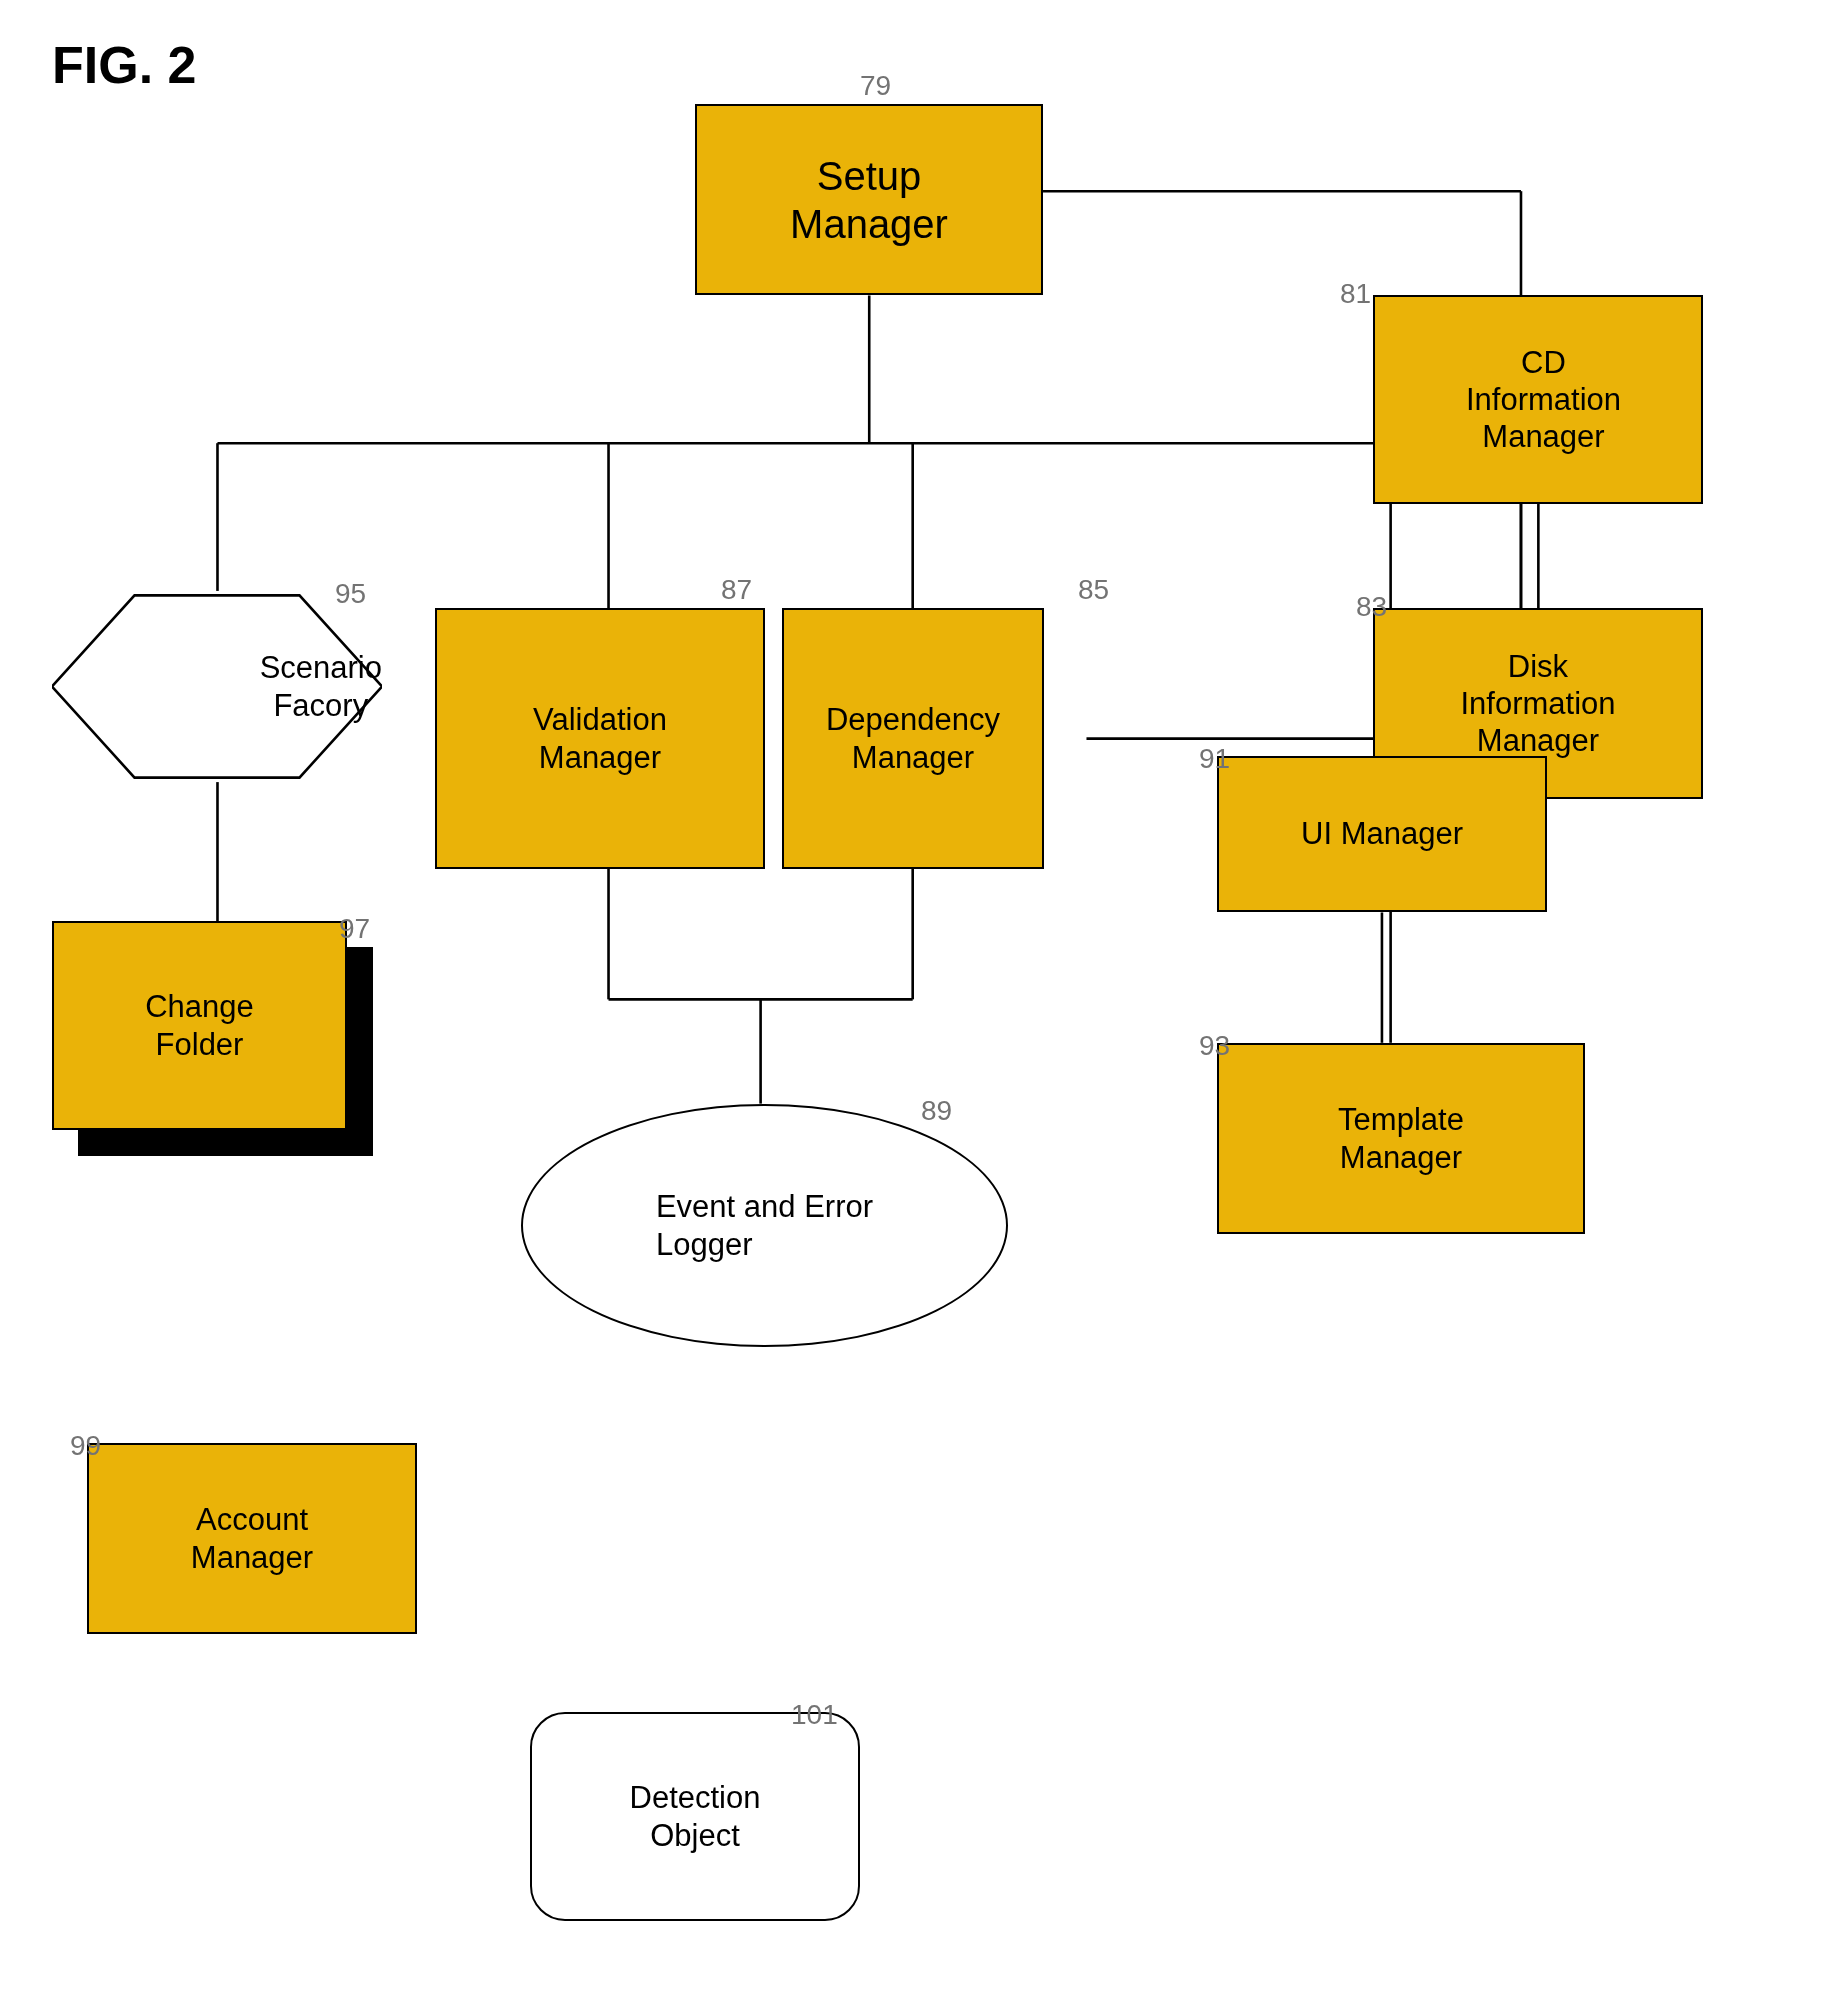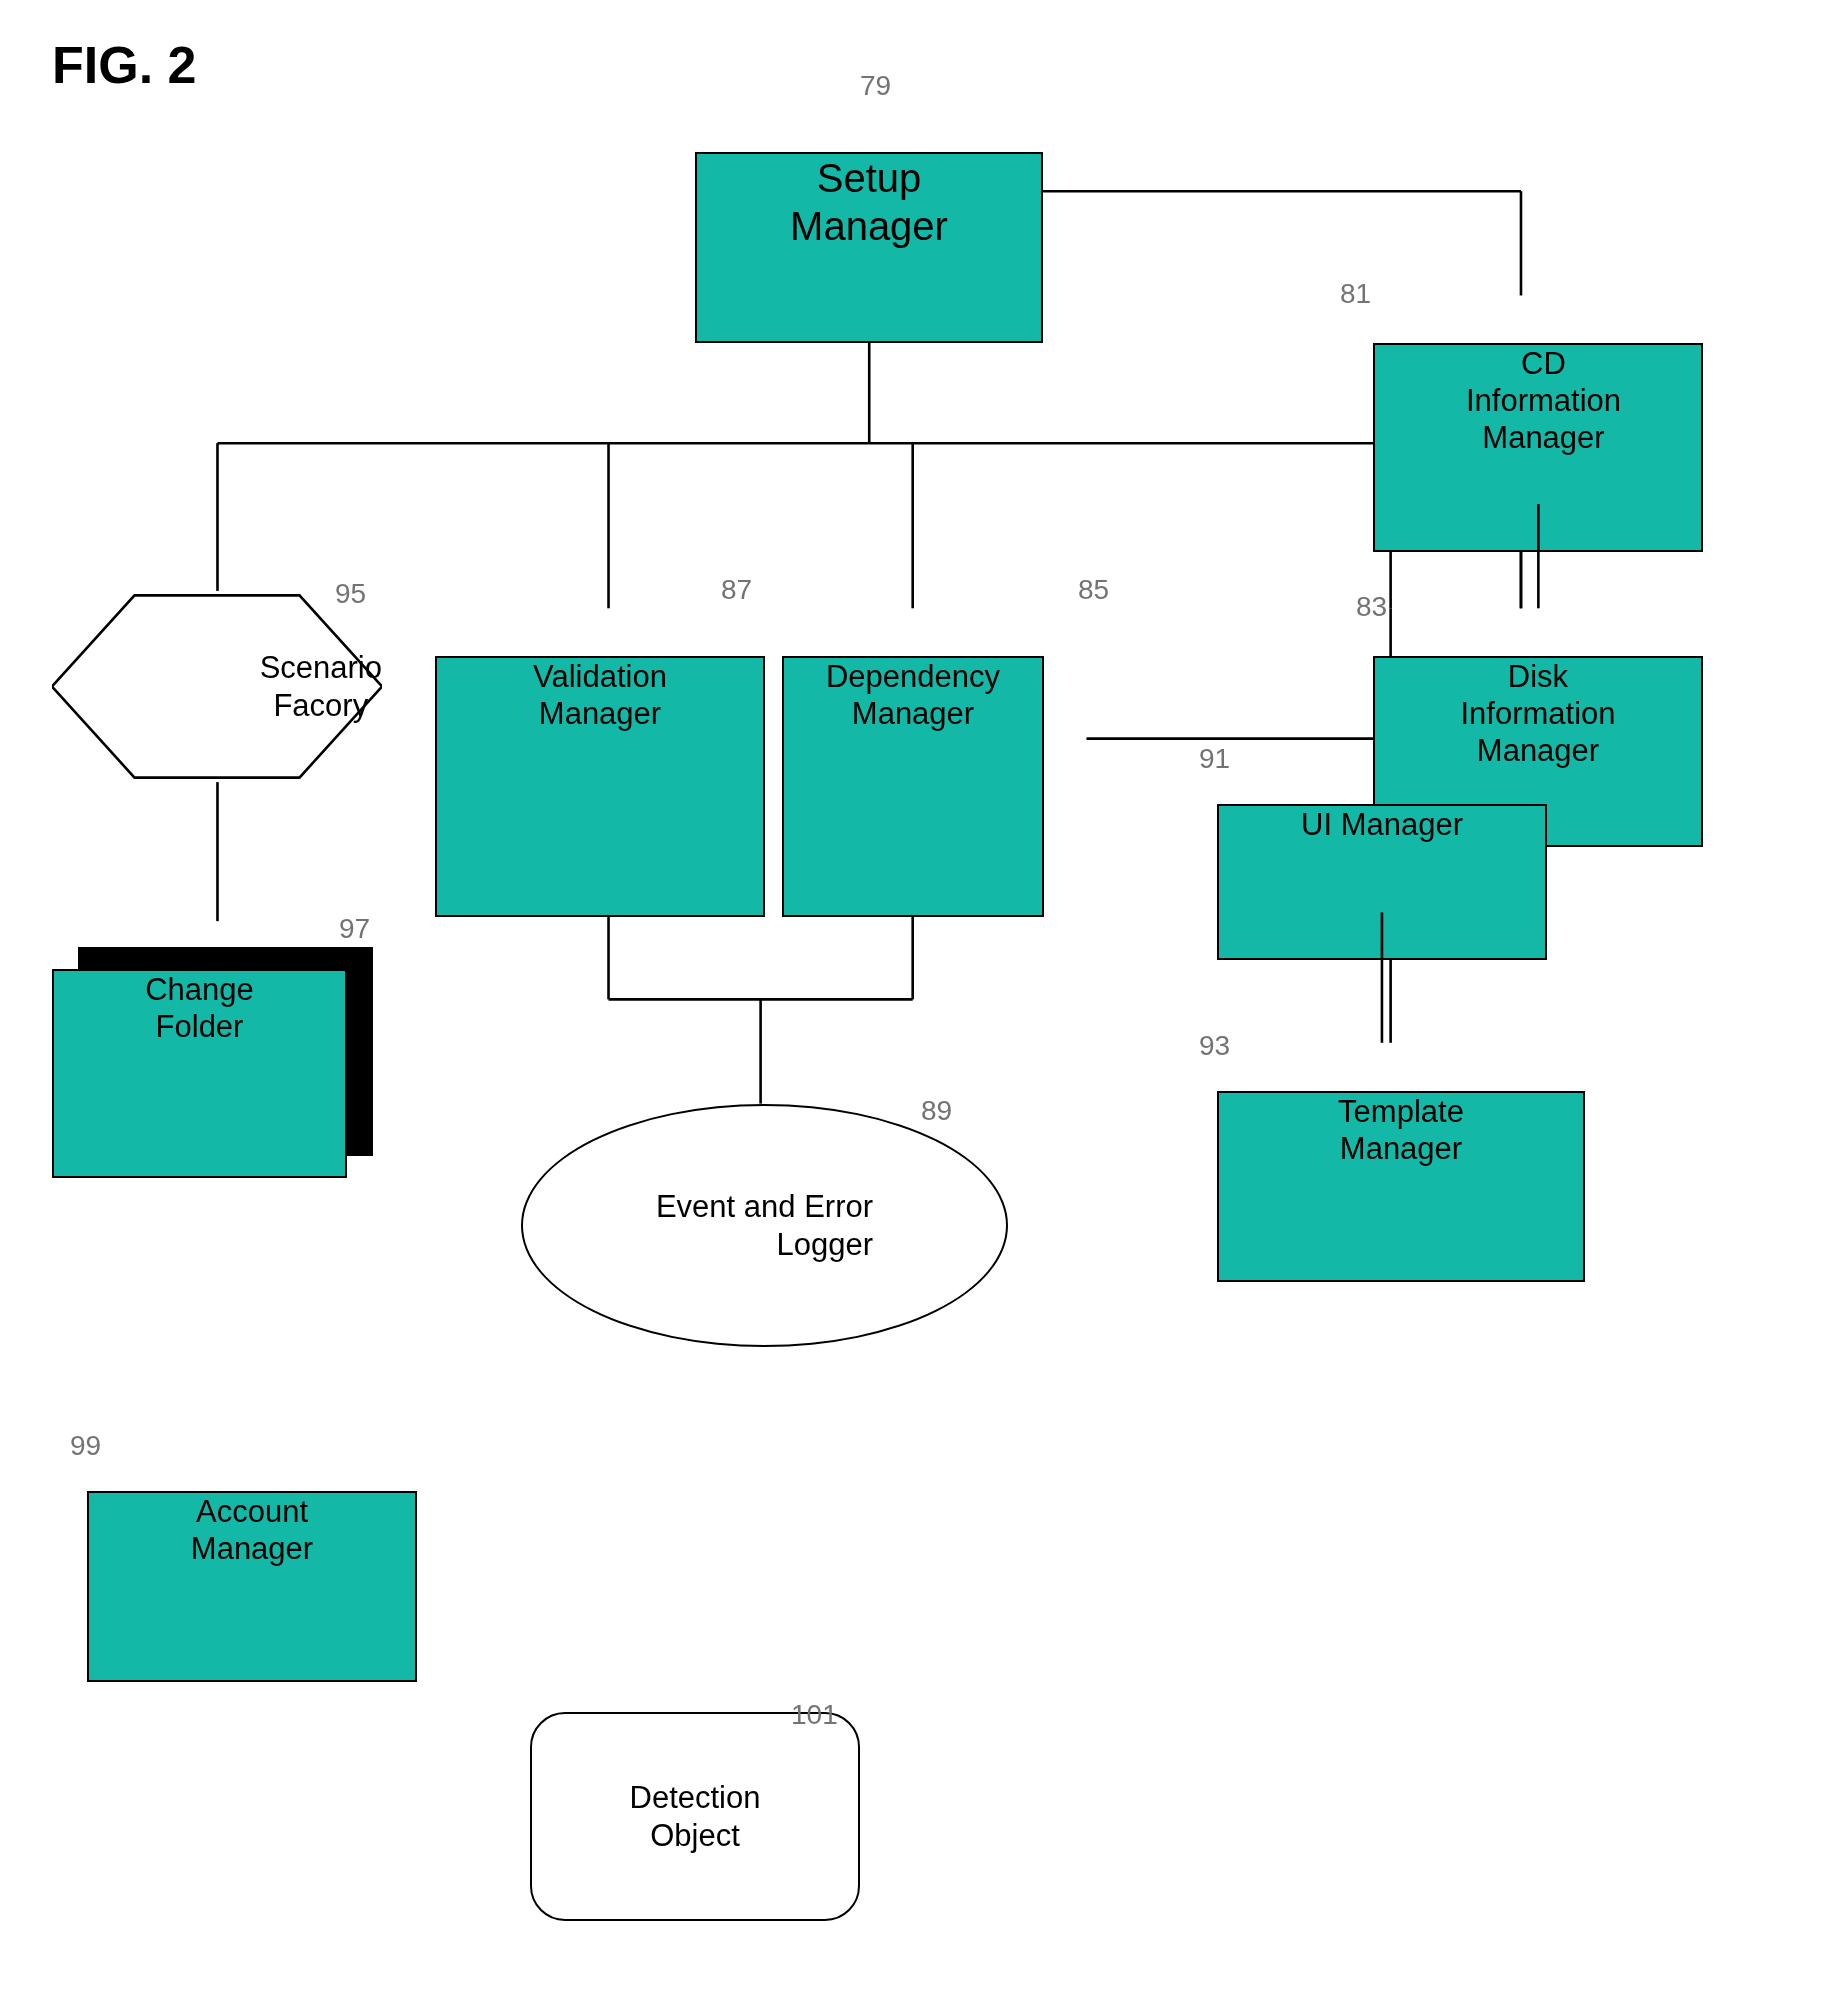--- a/index.html
+++ b/index.html
@@ -28,28 +28,27 @@
       left: 0;
       width: 1841px;
       height: 2010px;
       pointer-events: none;
     }
 
     
     .node-box {
       position: absolute;
       border: 2.6px solid #000;
-      background: #14b8a6;
-      display: flex;
-      align-items: flex-start;
+      background: #eab308;
+      display: flex;
+      align-items: center;
       justify-content: center;
       text-align: center;
       font-size: 31px;
       line-height: 1.2;
-      margin-top: 48px;
     }
 
     
     .node-hex {
       position: absolute;
       display: flex;
       align-items: center;
       justify-content: flex-end;
       text-align: center;
       font-size: 31px;
@@ -68,21 +67,21 @@
 
     
     .node-ellipse {
       position: absolute;
       border: 2.6px solid #000;
       border-radius: 50%;
       background: #fff;
       display: flex;
       align-items: center;
       justify-content: center;
-      text-align: right;
+      text-align: left;
       font-size: 31px;
       line-height: 1.2;
     }
 
     
     .node-rounded {
       position: absolute;
       border: 2.6px solid #000;
       border-radius: 35px;
       background: #fff;

